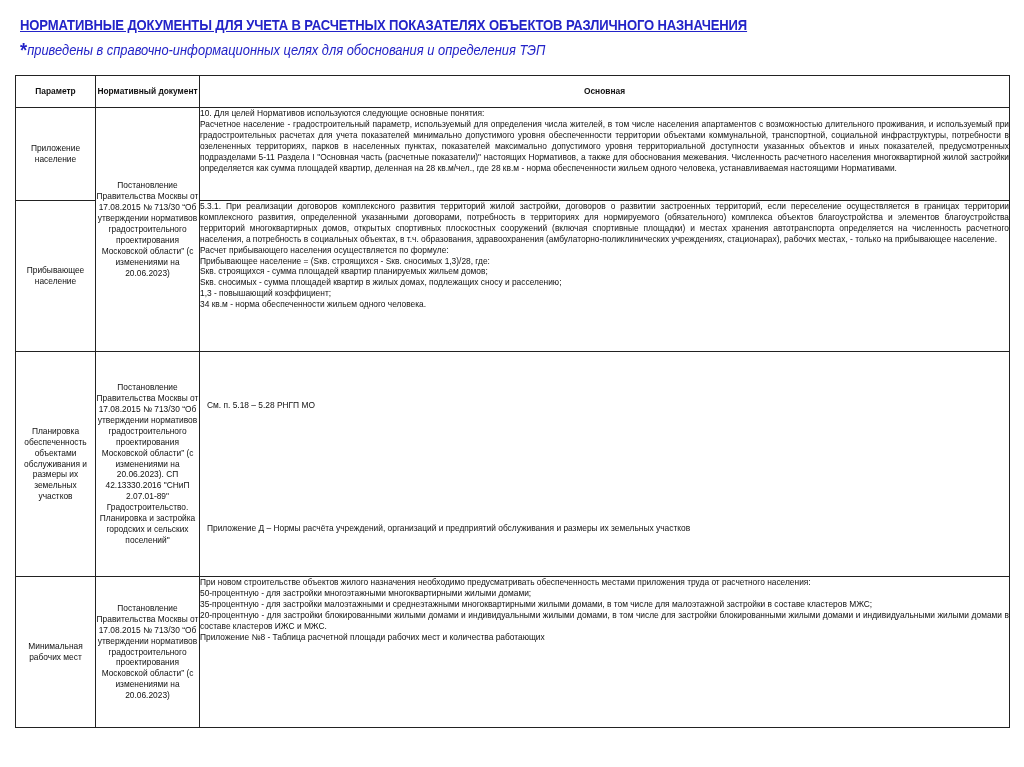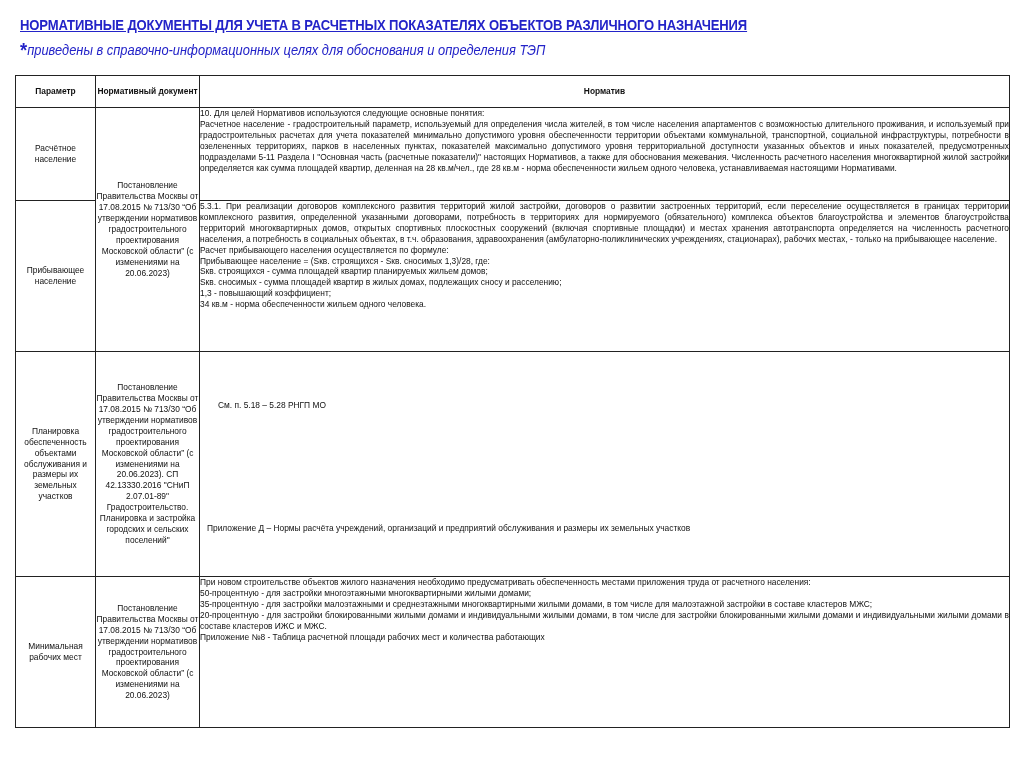--- a/index.html
+++ b/index.html
@@ -17,21 +17,21 @@
                                    font-size: 8.4px; line-height: 10.9px; }
   table.norms th { font-weight: bold; text-align: center; height: 31px; }
   .c1 { width: 80px; } .c2 { width: 104px; } .c3 { width: auto; }
   .param { text-align: center; padding: 0 4px; }
   .doc { text-align: center; padding: 0 3px; font-size: 8.6px; line-height: 11.2px; }
   .norm { text-align: justify; padding: 3px 7px 3px 7px; vertical-align: top !important; }
   .norm p { margin: 0; }
   .norm .left { text-align: left; }
   .r1 { height: 93px; } .r2 { height: 151px; } .r3 { height: 225px; } .r4 { height: 151px; }
   .norm3 { position: relative; }
-  .norm3 .a { position: absolute; left: 18px; top: 48px; }
+  .norm3 .a { position: absolute; left: 7px; top: 48px; }
   .norm3 .b { position: absolute; left: 7px; top: 171px; }
   .norm4 { vertical-align: top !important; padding-top: 42px; }
   .norm2 { padding-top: 6px; margin-top: 46px; }
   .norm1 { padding-top: 6px; }
 </style>
 </head>
 <body>
 
 <div class="title">НОРМАТИВНЫЕ ДОКУМЕНТЫ ДЛЯ УЧЕТА В РАСЧЕТНЫХ ПОКАЗАТЕЛЯХ ОБЪЕКТОВ РАЗЛИЧНОГО НАЗНАЧЕНИЯ</div>
 <div class="subtitle"><span class="star">*</span><span>приведены в справочно-информационных целях для обоснования и определения ТЭП</span></div>
@@ -39,26 +39,26 @@
 <table class="norms">
   <colgroup>
       <col class="c1">
       <col class="c2">
       <col class="c3">
     </colgroup>
   <thead>
     <tr>
       <th>Параметр</th>
       <th>Нормативный документ</th>
-      <th>Норматив</th>
+      <th>Основная</th>
     </tr>
   </thead>
   <tbody>
     <tr class="r1">
-      <td class="param">Расчётное население</td>
+      <td class="param">Приложение население</td>
       <td class="doc" rowspan="2">Постановление Правительства Москвы от 17.08.2015 № 713/30 “Об утверждении нормативов градостроительного проектирования Московской области” (с изменениями на 20.06.2023)</td>
       <td class="norm norm1">
         <p class="left">10. Для целей Нормативов используются следующие основные понятия:</p>
         <p>Расчетное население - градостроительный параметр, используемый для определения числа жителей, в том числе населения апартаментов с возможностью длительного проживания, и используемый при градостроительных расчетах для учета показателей минимально допустимого уровня обеспеченности территории объектами коммунальной, транспортной, социальной инфраструктуры, потребности в озелененных территориях, парков в населенных пунктах, показателей максимально допустимого уровня территориальной доступности указанных объектов и иных показателей, предусмотренных подразделами 5-11 Раздела I "Основная часть (расчетные показатели)" настоящих Нормативов, а также для обоснования межевания. Численность расчетного населения многоквартирной жилой застройки определяется как сумма площадей квартир, деленная на 28 кв.м/чел., где 28 кв.м - норма обеспеченности жильем одного человека, устанавливаемая настоящими Нормативами.</p>
       </td>
     </tr>
     <tr class="r2">
       <td class="param">Прибывающее население</td>
       <td class="norm norm2">
         <p>5.3.1. При реализации договоров комплексного развития территорий жилой застройки, договоров о развитии застроенных территорий, если переселение осуществляется в границах территории комплексного развития, определенной указанными договорами, потребность в территориях для нормируемого (обязательного) комплекса объектов благоустройства и элементов благоустройства территорий многоквартирных домов, открытых спортивных плоскостных сооружений (включая спортивные площадки) и местах хранения автотранспорта определяется на численность расчетного населения, а потребность в социальных объектах, в т.ч. образования, здравоохранения (амбулаторно-поликлинических учреждениях, стационарах), рабочих местах, - только на прибывающее население.</p>

